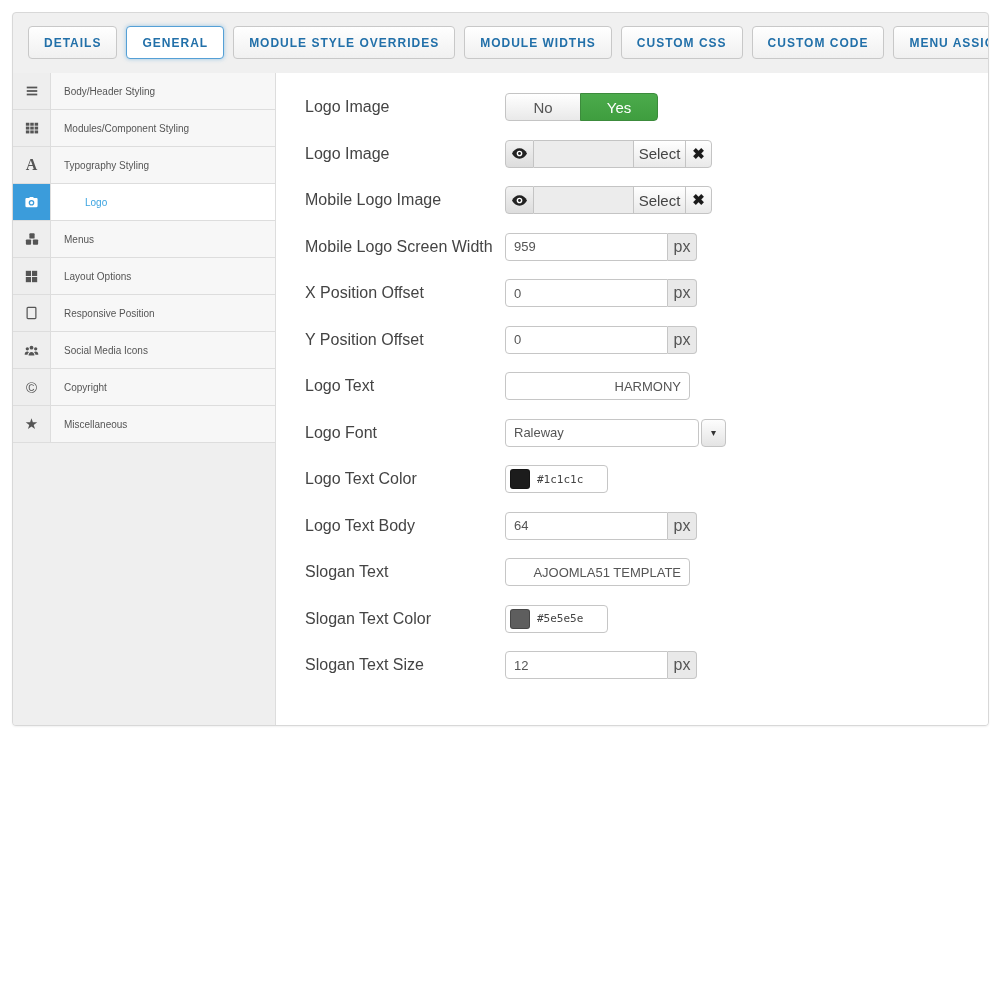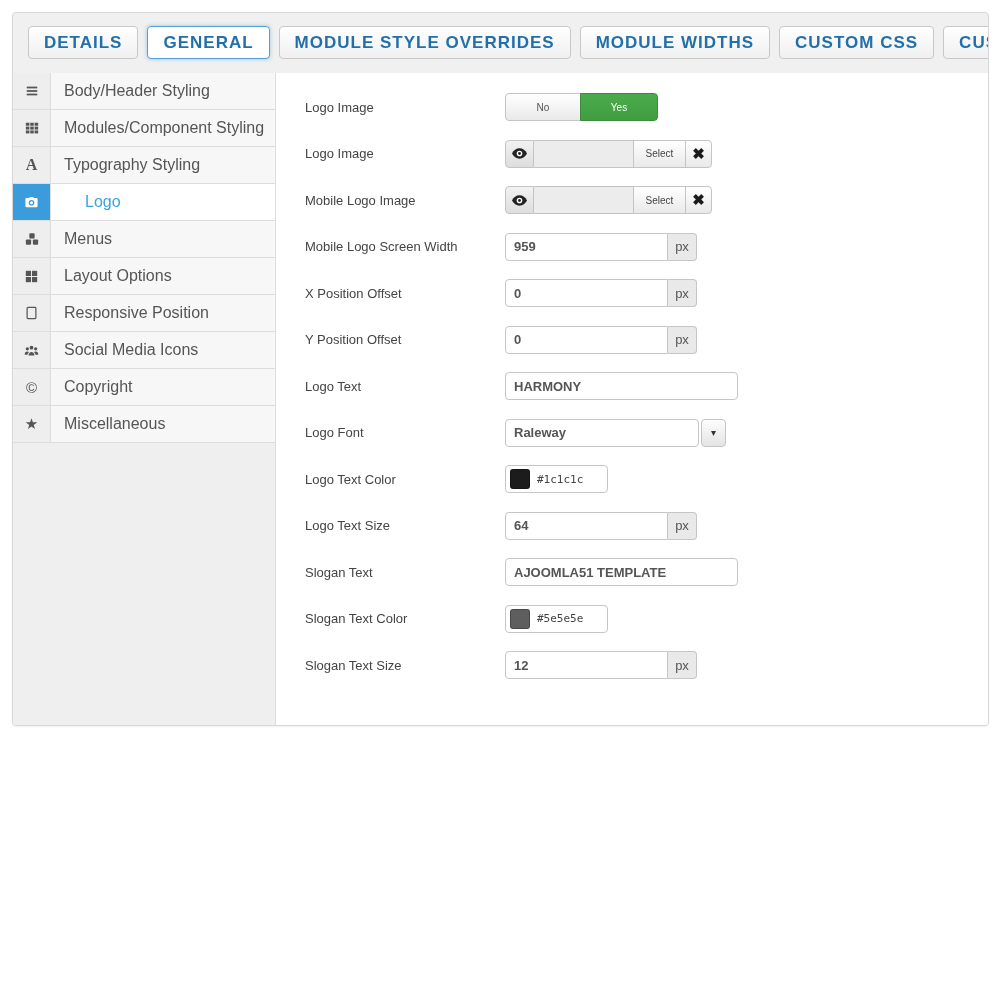--- a/index.html
+++ b/index.html
@@ -6,70 +6,70 @@
   html,body { width:1005px; height:1005px; background:#fff;
     font-family:"Liberation Sans", sans-serif; }
   .panel { position:absolute; left:12px; top:12px; width:977px; height:714px;
     background:#f0f0f0; border:1px solid #d8d8d8; border-radius:4px;
     box-shadow:0 1px 2px rgba(0,0,0,.06); overflow:hidden; }
 
   
   .tabbar { display:flex; gap:9px; padding:13px 15px; height:60px; }
   .tab { display:inline-flex; align-items:center; padding:0 15px; height:33px;
     background:linear-gradient(#ffffff,#f0f0f0); border:1px solid #c8c8c8;
-    border-radius:4px; color:#2270a9; font-size:17px; font-weight:bold;
+    border-radius:4px; color:#2270a9; font-size:12px; font-weight:bold;
     letter-spacing:1px; cursor:pointer; white-space:nowrap; }
   .tab.active { background:#fff; border:1px solid #55a0d6;
     box-shadow:0 0 4px rgba(82,160,214,.55); }
 
   
   .content { display:flex; height:654px; }
   .sidebar { width:263px; background:#efefef; border-right:1px solid #ddd; }
   .srow { display:flex; height:37px; border-bottom:1px solid #ddd;
     cursor:pointer; }
   .sicon { width:38px; border-right:1px solid #ddd; background:#eeeeee;
     display:flex; align-items:center; justify-content:center; color:#555;
     font-size:14px; flex:none; }
   .slabel { flex:1; background:#f7f7f7; display:flex; align-items:center;
-    padding-left:13px; font-size:16px; color:#555; }
+    padding-left:13px; font-size:10px; color:#555; }
   .srow.active .sicon { background:#3b9cdb; color:#fff; }
   .srow.active .slabel { background:#ffffff; color:#3ba3e0;padding-left:34px; }
   .sicon svg { display:block; }
 
   
   .main { flex:1; background:#fff; padding:20px 0 0 29px; }
   .frow { display:flex; align-items:center; height:28px; margin-bottom:18.5px; }
-  .flabel { width:200px; font-size:13px; color:#444; flex:none; }
+  .flabel { width:200px; font-size:16px; color:#444; flex:none; }
 
   .ctrl { display:flex; align-items:stretch; height:28px; }
   .btn { display:inline-flex; align-items:center; justify-content:center;
     border:1px solid #c4c4c4; background:linear-gradient(#ffffff,#e9e9e9);
-    color:#444; font-size:10px; cursor:pointer; }
+    color:#444; font-size:15px; cursor:pointer; }
   .toggle .no { width:76px; border-radius:4px 0 0 4px; color:#555; }
   .toggle .yes { width:78px; border-radius:0 4px 4px 0; margin-left:-1px;
     background:linear-gradient(#4cab4c,#3f9e3f); border-color:#3c8b3c;
     color:#fff; }
 
   .igroup { display:flex; align-items:stretch; height:28px; }
   .eyebtn { width:29px; border-radius:4px 0 0 4px;
     background:linear-gradient(#f2f2f2,#dddddd); }
   .mediafield { width:100px; border:1px solid #c4c4c4; border-left:none;
     background:#ececec; }
   .selectbtn { width:53px; margin-left:-1px; border-left:1px solid #c4c4c4; }
   .xbtn { width:27px; margin-left:-1px; border-radius:0 4px 4px 0;
     font-weight:bold; font-size:15px; color:#1a1a1a; }
 
   input.txt { height:28px; border:1px solid #c6c6c6; border-radius:4px;
     padding:0 8px; font-size:13px; color:#555; outline:none;
-    font-family:"Liberation Sans", sans-serif; background:#fff;font-weight:bold; }
+    font-family:"Liberation Sans", sans-serif; background:#fff; }
   .numgroup input.txt { width:163px; border-radius:4px 0 0 4px; }
   .addon { display:inline-flex; align-items:center; justify-content:center;
     width:29px; border:1px solid #c6c6c6; border-left:none; background:#e9e9e9;
-    border-radius:0 4px 4px 0; font-size:13px; color:#555; }
-  input.wide { width:233px; }
+    border-radius:0 4px 4px 0; font-size:16px; color:#555; }
+  input.wide { width:185px;text-align:right; }
 
   .selgroup input.txt { width:194px; border-radius:4px; }
   .caretbtn { width:25px; height:28px; margin-left:2px; border-radius:4px;
     background:linear-gradient(#fdfdfd,#e4e4e4); font-size:10px; color:#333; }
 
   .colorfield { display:flex; align-items:center; gap:7px; width:103px;
     height:28px; border:1px solid #c6c6c6; border-radius:4px; padding:0 4px;
     background:#fff; cursor:pointer; }
   .swatch { width:20px; height:20px; border-radius:3px; flex:none;
     border:1px solid rgba(0,0,0,.25); }
@@ -277,21 +277,21 @@
 
       <div class="frow">
         <span class="flabel">Logo Text Color</span>
         <span class="colorfield">
           <span class="swatch" style="background:#1c1c1c;"></span>
           <span class="colorhex">#1c1c1c</span>
         </span>
       </div>
 
       <div class="frow">
-        <span class="flabel">Logo Text Size</span>
+        <span class="flabel">Logo Text Body</span>
         <span class="ctrl numgroup">
           <input class="txt" value="64" style="">
           <span class="addon">px</span>
         </span>
       </div>
 
       <div class="frow">
         <span class="flabel">Slogan Text</span>
         <input class="txt wide" value="AJOOMLA51 TEMPLATE" style="">
       </div>

